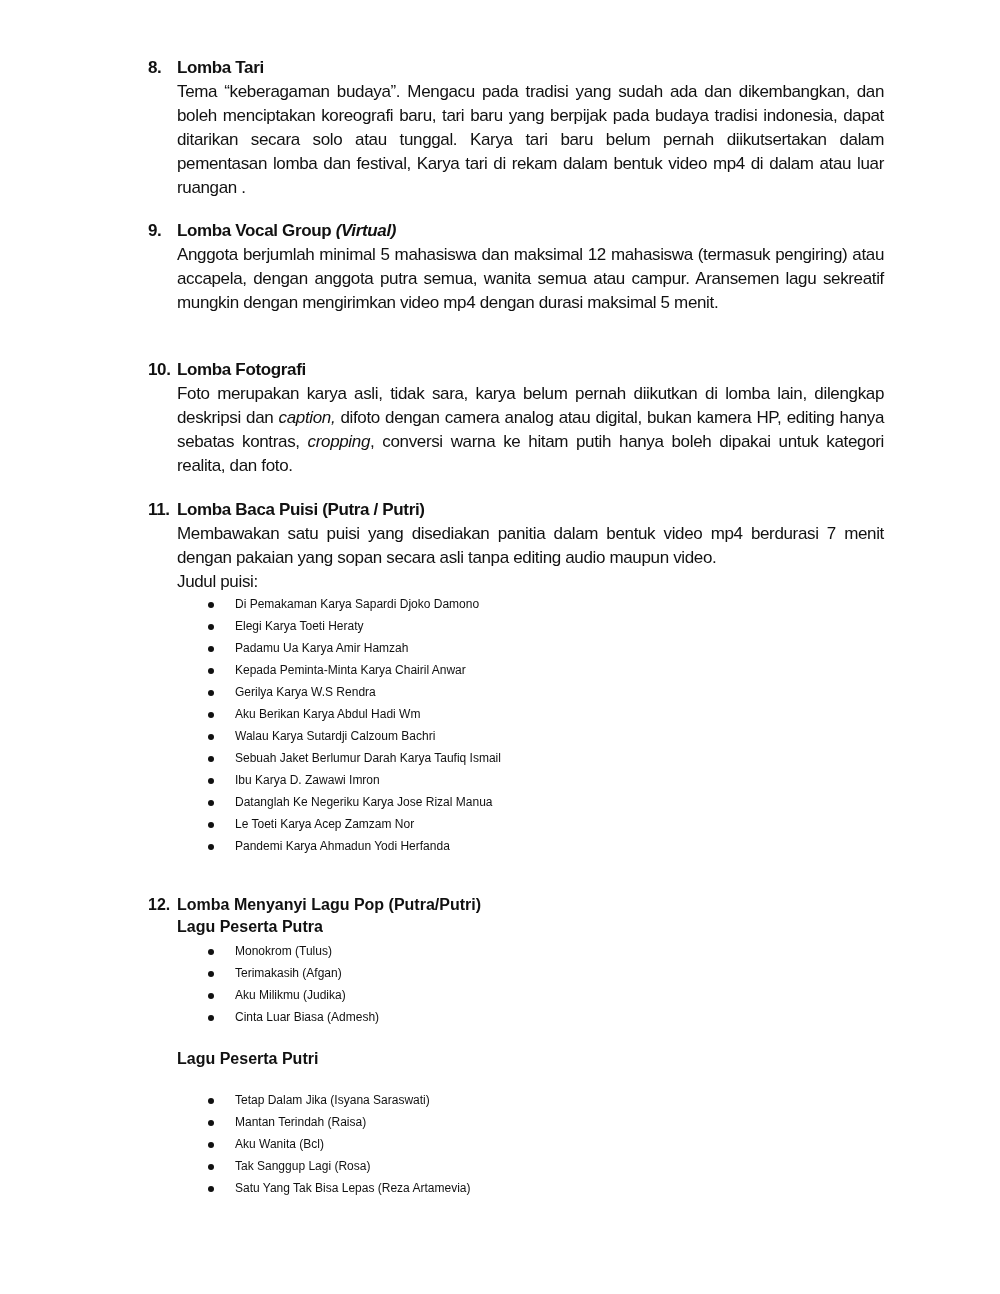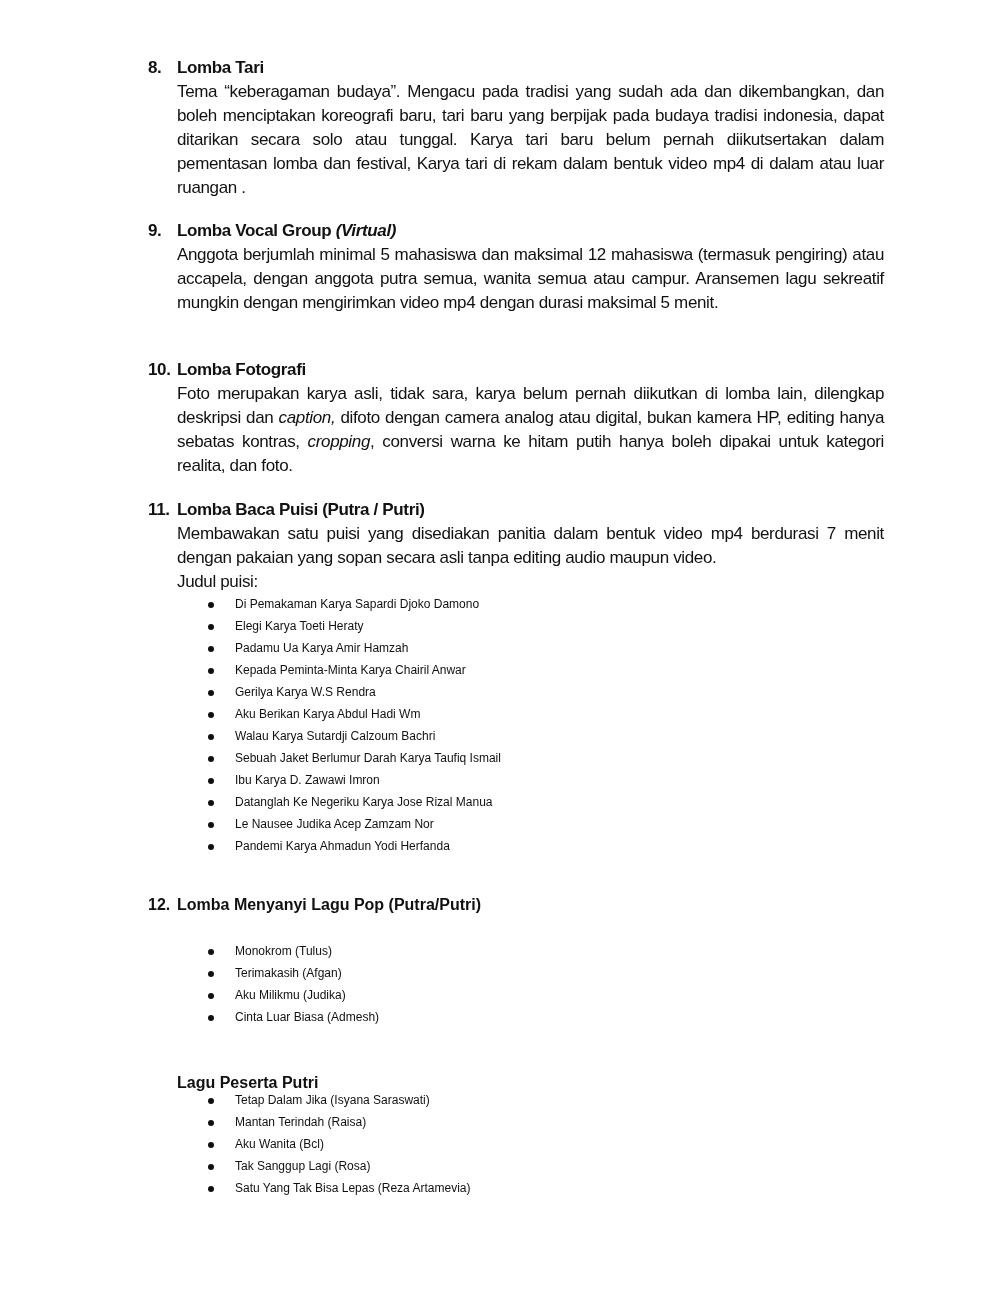--- a/index.html
+++ b/index.html
@@ -103,33 +103,34 @@
       <li class="li">
         <span class="bullet"></span>
         <span class="li-text">Ibu Karya D. Zawawi Imron</span>
       </li>
       <li class="li">
         <span class="bullet"></span>
         <span class="li-text">Datanglah Ke Negeriku Karya Jose Rizal Manua</span>
       </li>
       <li class="li">
         <span class="bullet"></span>
-        <span class="li-text">Le Nausee Judika Acep Zamzam Nor</span>
+        <span class="li-text">Le Toeti Karya Acep Zamzam Nor</span>
       </li>
       <li class="li">
         <span class="bullet"></span>
         <span class="li-text">Pandemi Karya Ahmadun Yodi Herfanda</span>
       </li>
     </ul>
 
   <div class="sec wide" style="top:894px;">
     <div class="head" style="height:22px; line-height:22px;">
       <span class="num">12.</span>
       <span class="title">Lomba Menyanyi Lagu Pop (Putra/Putri)</span>
     </div>
+    <div class="sub">Lagu Peserta Putra</div>
   </div>
 
   <ul class="ul" id="male-list" style="position:absolute; left:148px; top:940px; width:700px;">
       <li class="li">
         <span class="bullet"></span>
         <span class="li-text">Monokrom (Tulus)</span>
       </li>
       <li class="li">
         <span class="bullet"></span>
         <span class="li-text">Terimakasih (Afgan)</span>
@@ -137,21 +138,21 @@
       <li class="li">
         <span class="bullet"></span>
         <span class="li-text">Aku Milikmu (Judika)</span>
       </li>
       <li class="li">
         <span class="bullet"></span>
         <span class="li-text">Cinta Luar Biasa (Admesh)</span>
       </li>
     </ul>
 
-  <div class="sec wide" style="top:1048px;margin-top:24px;">
+  <div class="sec wide" style="top:1048px;">
     <div class="sub">Lagu Peserta Putri</div>
   </div>
 
   <ul class="ul" id="female-list" style="position:absolute; left:148px; top:1089px; width:700px;">
       <li class="li">
         <span class="bullet"></span>
         <span class="li-text">Tetap Dalam Jika (Isyana Saraswati)</span>
       </li>
       <li class="li">
         <span class="bullet"></span>

